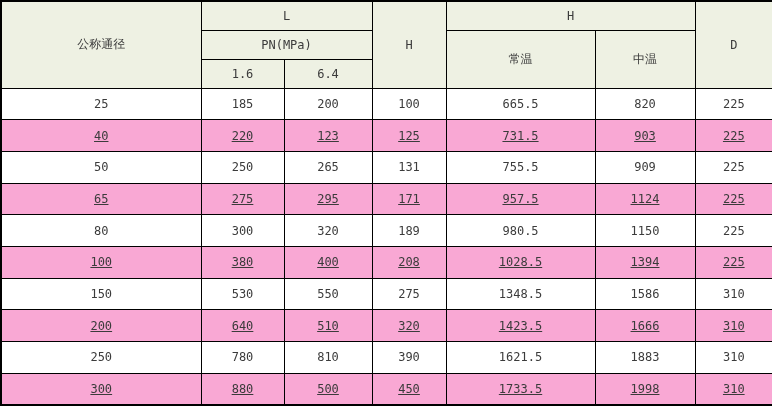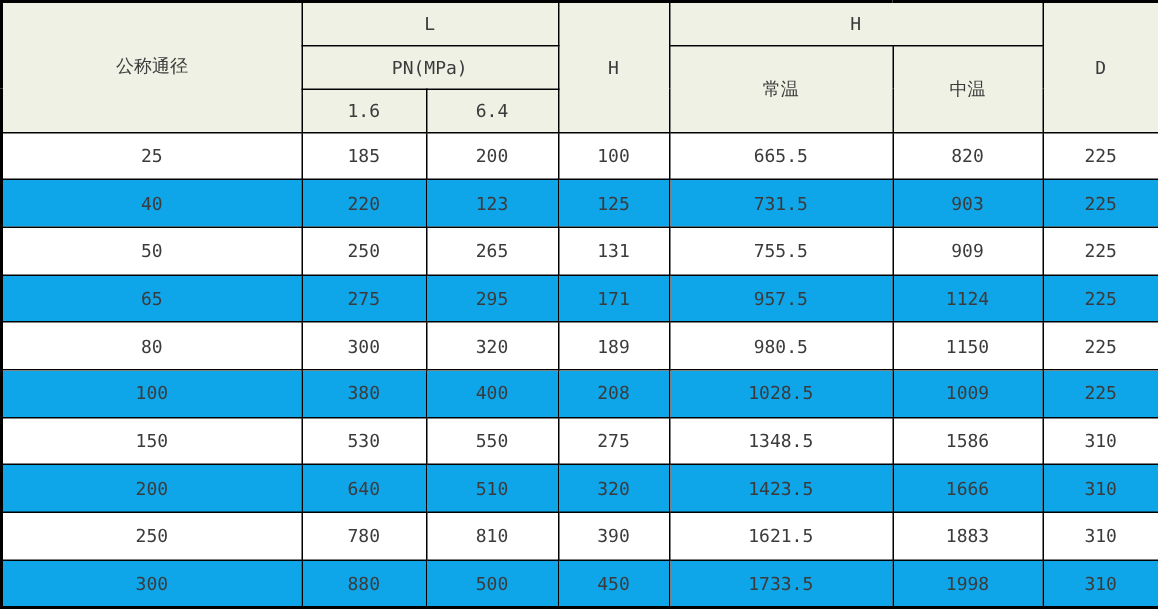--- a/index.html
+++ b/index.html
@@ -37,21 +37,22 @@
   thead td {
     background: #eef1e3;
   }
   thead tr { height: 29px; }
   tbody tr { height: 31px; }
   tbody td {
     border-top-width: 2px;
     border-bottom-width: 2px;
   }
   tbody tr.alt td {
-    background: #0ea5e9;
+    background: #f9a8d4;
+    text-decoration: underline;
   }
 </style>
 </head>
 <body>
 
 <div class="table-wrap">
   <table class="spec">
     <colgroup>
       <col style="width:200px">
       <col style="width:83px">
@@ -124,21 +125,21 @@
         <td>980.5</td>
         <td>1150</td>
         <td>225</td>
       </tr>
       <tr class="alt">
         <td>100</td>
         <td>380</td>
         <td>400</td>
         <td>208</td>
         <td>1028.5</td>
-        <td>1009</td>
+        <td>1394</td>
         <td>225</td>
       </tr>
       <tr>
         <td>150</td>
         <td>530</td>
         <td>550</td>
         <td>275</td>
         <td>1348.5</td>
         <td>1586</td>
         <td>310</td>

